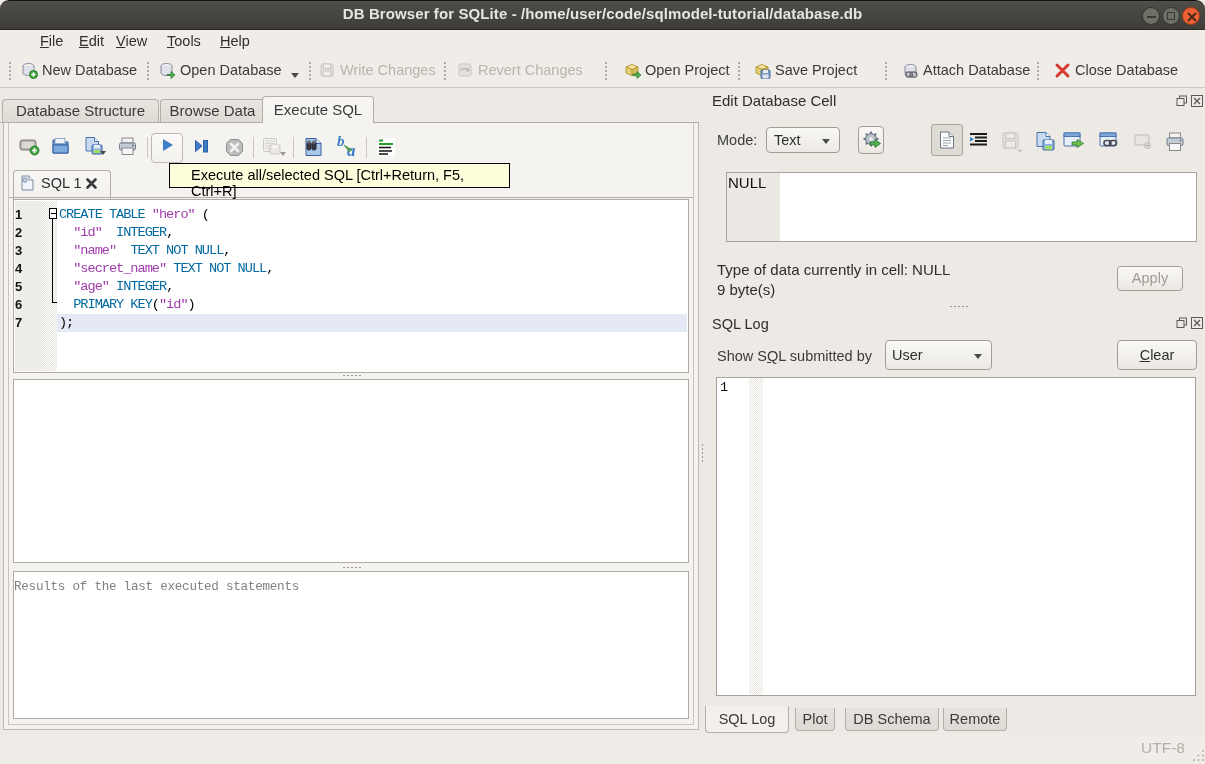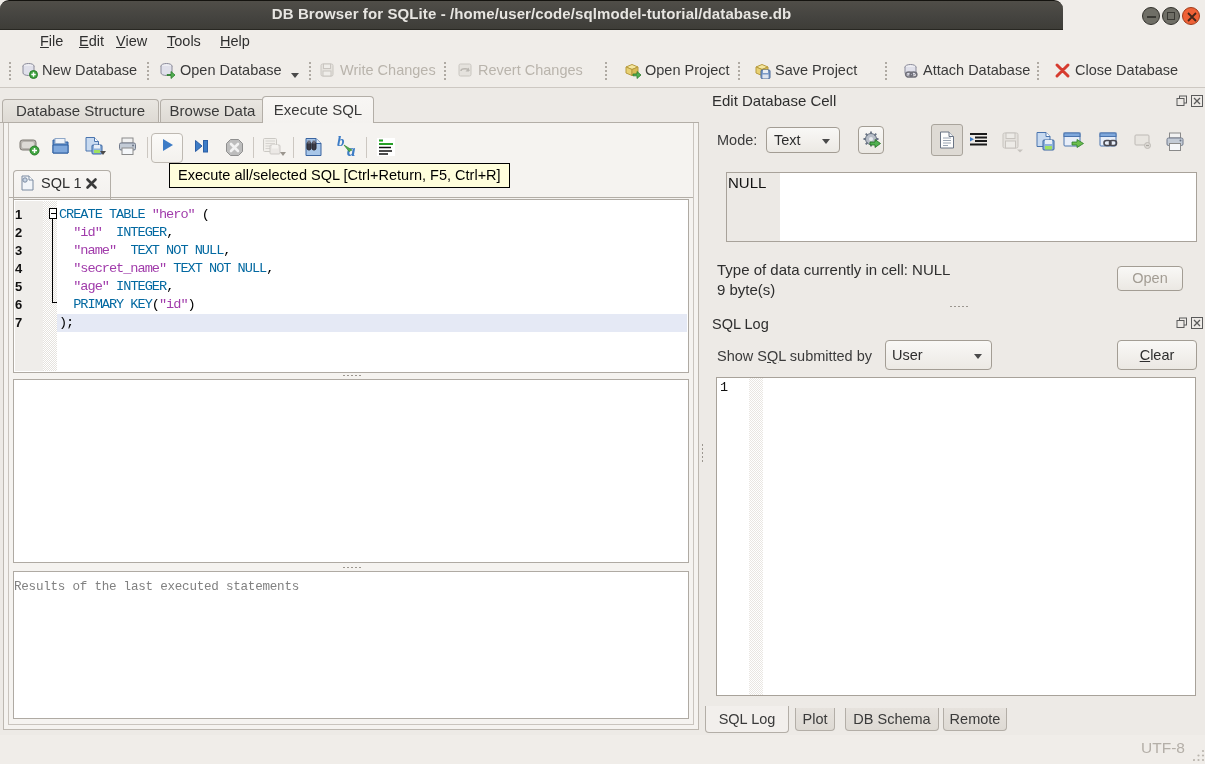--- a/index.html
+++ b/index.html
@@ -1,20 +1,20 @@
 <!DOCTYPE html>
 <html><head>
 <meta charset="utf-8">
 <style>
 * { margin:0; padding:0; box-sizing:border-box; }
 html,body { width:1205px; height:764px; overflow:hidden; }
 body { font-family:"Liberation Sans", sans-serif; background:#F0EDE9; position:relative; color:#3B3B3B; }
 .abs { position:absolute; }
 
-#titlebar { position:absolute; left:0; top:0; width:1063px; height:30px; border-radius:9px 9px 0 0;
+#titlebar { position:absolute; left:0; top:0; width:1205px; height:30px; border-radius:9px 9px 0 0;
   background:linear-gradient(#504E48 0%, #454440 55%, #3E3D38 100%);
   border-top:1px solid #14130F; border-bottom:1px solid #282722; }
 #titletext { position:absolute; left:0; right:0; top:4px; text-align:center; color:#E7E5E1;
   font-size:15px; font-weight:bold; letter-spacing:0.1px; }
 .winbtn { position:absolute; top:6px; width:18px; height:18px; border-radius:50%;
   border:1px solid #33322D; background:#6F6E66; }
 .winbtn .g { position:absolute; }
 
 #menubar { position:absolute; left:0; top:31px; width:1205px; height:23px; background:#F0EDE9;
   font-size:14.5px; color:#2F2F2F; }
@@ -51,21 +51,21 @@
 .kw { color:#0369a1; font-weight:normal; }
 .idf { color:#A13CAB; }
 #hl7 { position:absolute; left:43px; right:1px; height:18px; background:#E5E9F5; }
 
 .hdots { position:absolute; width:20px; height:3px;
   background-image:radial-gradient(circle, #9B968F 28%, transparent 36%); background-size:4px 3px; }
 .vdots { position:absolute; width:3px; height:20px;
   background-image:radial-gradient(circle, #9B968F 28%, transparent 36%); background-size:3px 4px; }
 
 #tooltip { position:absolute; left:169px; top:163px; width:341px; height:25px; background:#FFFEDC;
-  border:1px solid #000; z-index:50; font-size:14.5px; color:#000; padding:3px 0 0 8px; }
+  border:1px solid #000; z-index:50; font-size:14.5px; color:#000; padding:3px 0 0 21px; }
 
 #sqltab { position:absolute; left:13px; top:170px; width:98px; height:29px; border:1px solid #B3AEA7;
   border-bottom:none; border-radius:4px 4px 0 0; background:linear-gradient(#F8F6F4,#F3F1EE); }
 #sqltabline { position:absolute; left:9px; top:197px; width:684px; height:1px; background:#B3AEA7; }
 
 .docktitle { position:absolute; font-size:14.5px; color:#2E2E2E; }
 .dockbtn { position:absolute; width:12px; height:12px; }
 .combo { position:absolute; background:linear-gradient(#F9F8F6,#ECE9E4); border:1px solid #A39D94; border-radius:4px;
   font-size:14.5px; color:#2E2E2E; }
 .combo .arr { position:absolute; right:9px; top:10px; width:0; height:0;
@@ -360,21 +360,21 @@
   <rect x="4.5" y="11.5" width="11" height="7" fill="#F5F7FA" stroke="#8A8A8A"></rect>
   <circle cx="15.5" cy="8.5" r="1" fill="#6A7486"></circle>
 </svg>
 
 <div class="abs" style="left:726px;top:172px;width:471px;height:70px;background:#fff;border:1px solid #A8A29A;">
   <div style="position:absolute;left:0;top:0;bottom:0;width:53px;background:#ECE9E5;"></div>
   <div style="position:absolute;left:1px;top:1px;font-size:15px;color:#111;">NULL</div>
 </div>
 <div class="abs" style="left:717px;top:261px;font-size:15px;color:#2E2E2E;">Type of data currently in cell: NULL</div>
 <div class="abs" style="left:717px;top:281px;font-size:15px;color:#2E2E2E;">9 byte(s)</div>
-<div class="btn" style="left:1117px;top:266px;width:66px;height:25px;color:#A29C93;padding-top:3px;">Open</div>
+<div class="btn" style="left:1117px;top:266px;width:66px;height:25px;color:#A29C93;padding-top:3px;">Apply</div>
 <div class="hdots" style="left:949px;top:305px;"></div>
 
 <div class="docktitle" style="left:712px;top:316px;">SQL Log</div>
 <svg class="dockbtn" style="left:1176px;top:317px;" viewBox="0 0 12 12">
   <rect x="3.5" y="1" width="7" height="7" fill="none" stroke="#5A5A5A"></rect>
   <rect x="1" y="3.5" width="7" height="7" fill="#EDEAE6" stroke="#5A5A5A"></rect>
 </svg>
 <svg class="dockbtn" style="left:1190.5px;top:317px;" viewBox="0 0 12 12">
   <rect x="0.5" y="0.5" width="11" height="11" fill="none" stroke="#5A5A5A"></rect>
   <path d="M3 3 L9 9 M9 3 L3 9" stroke="#5A5A5A" stroke-width="1.3"></path>

